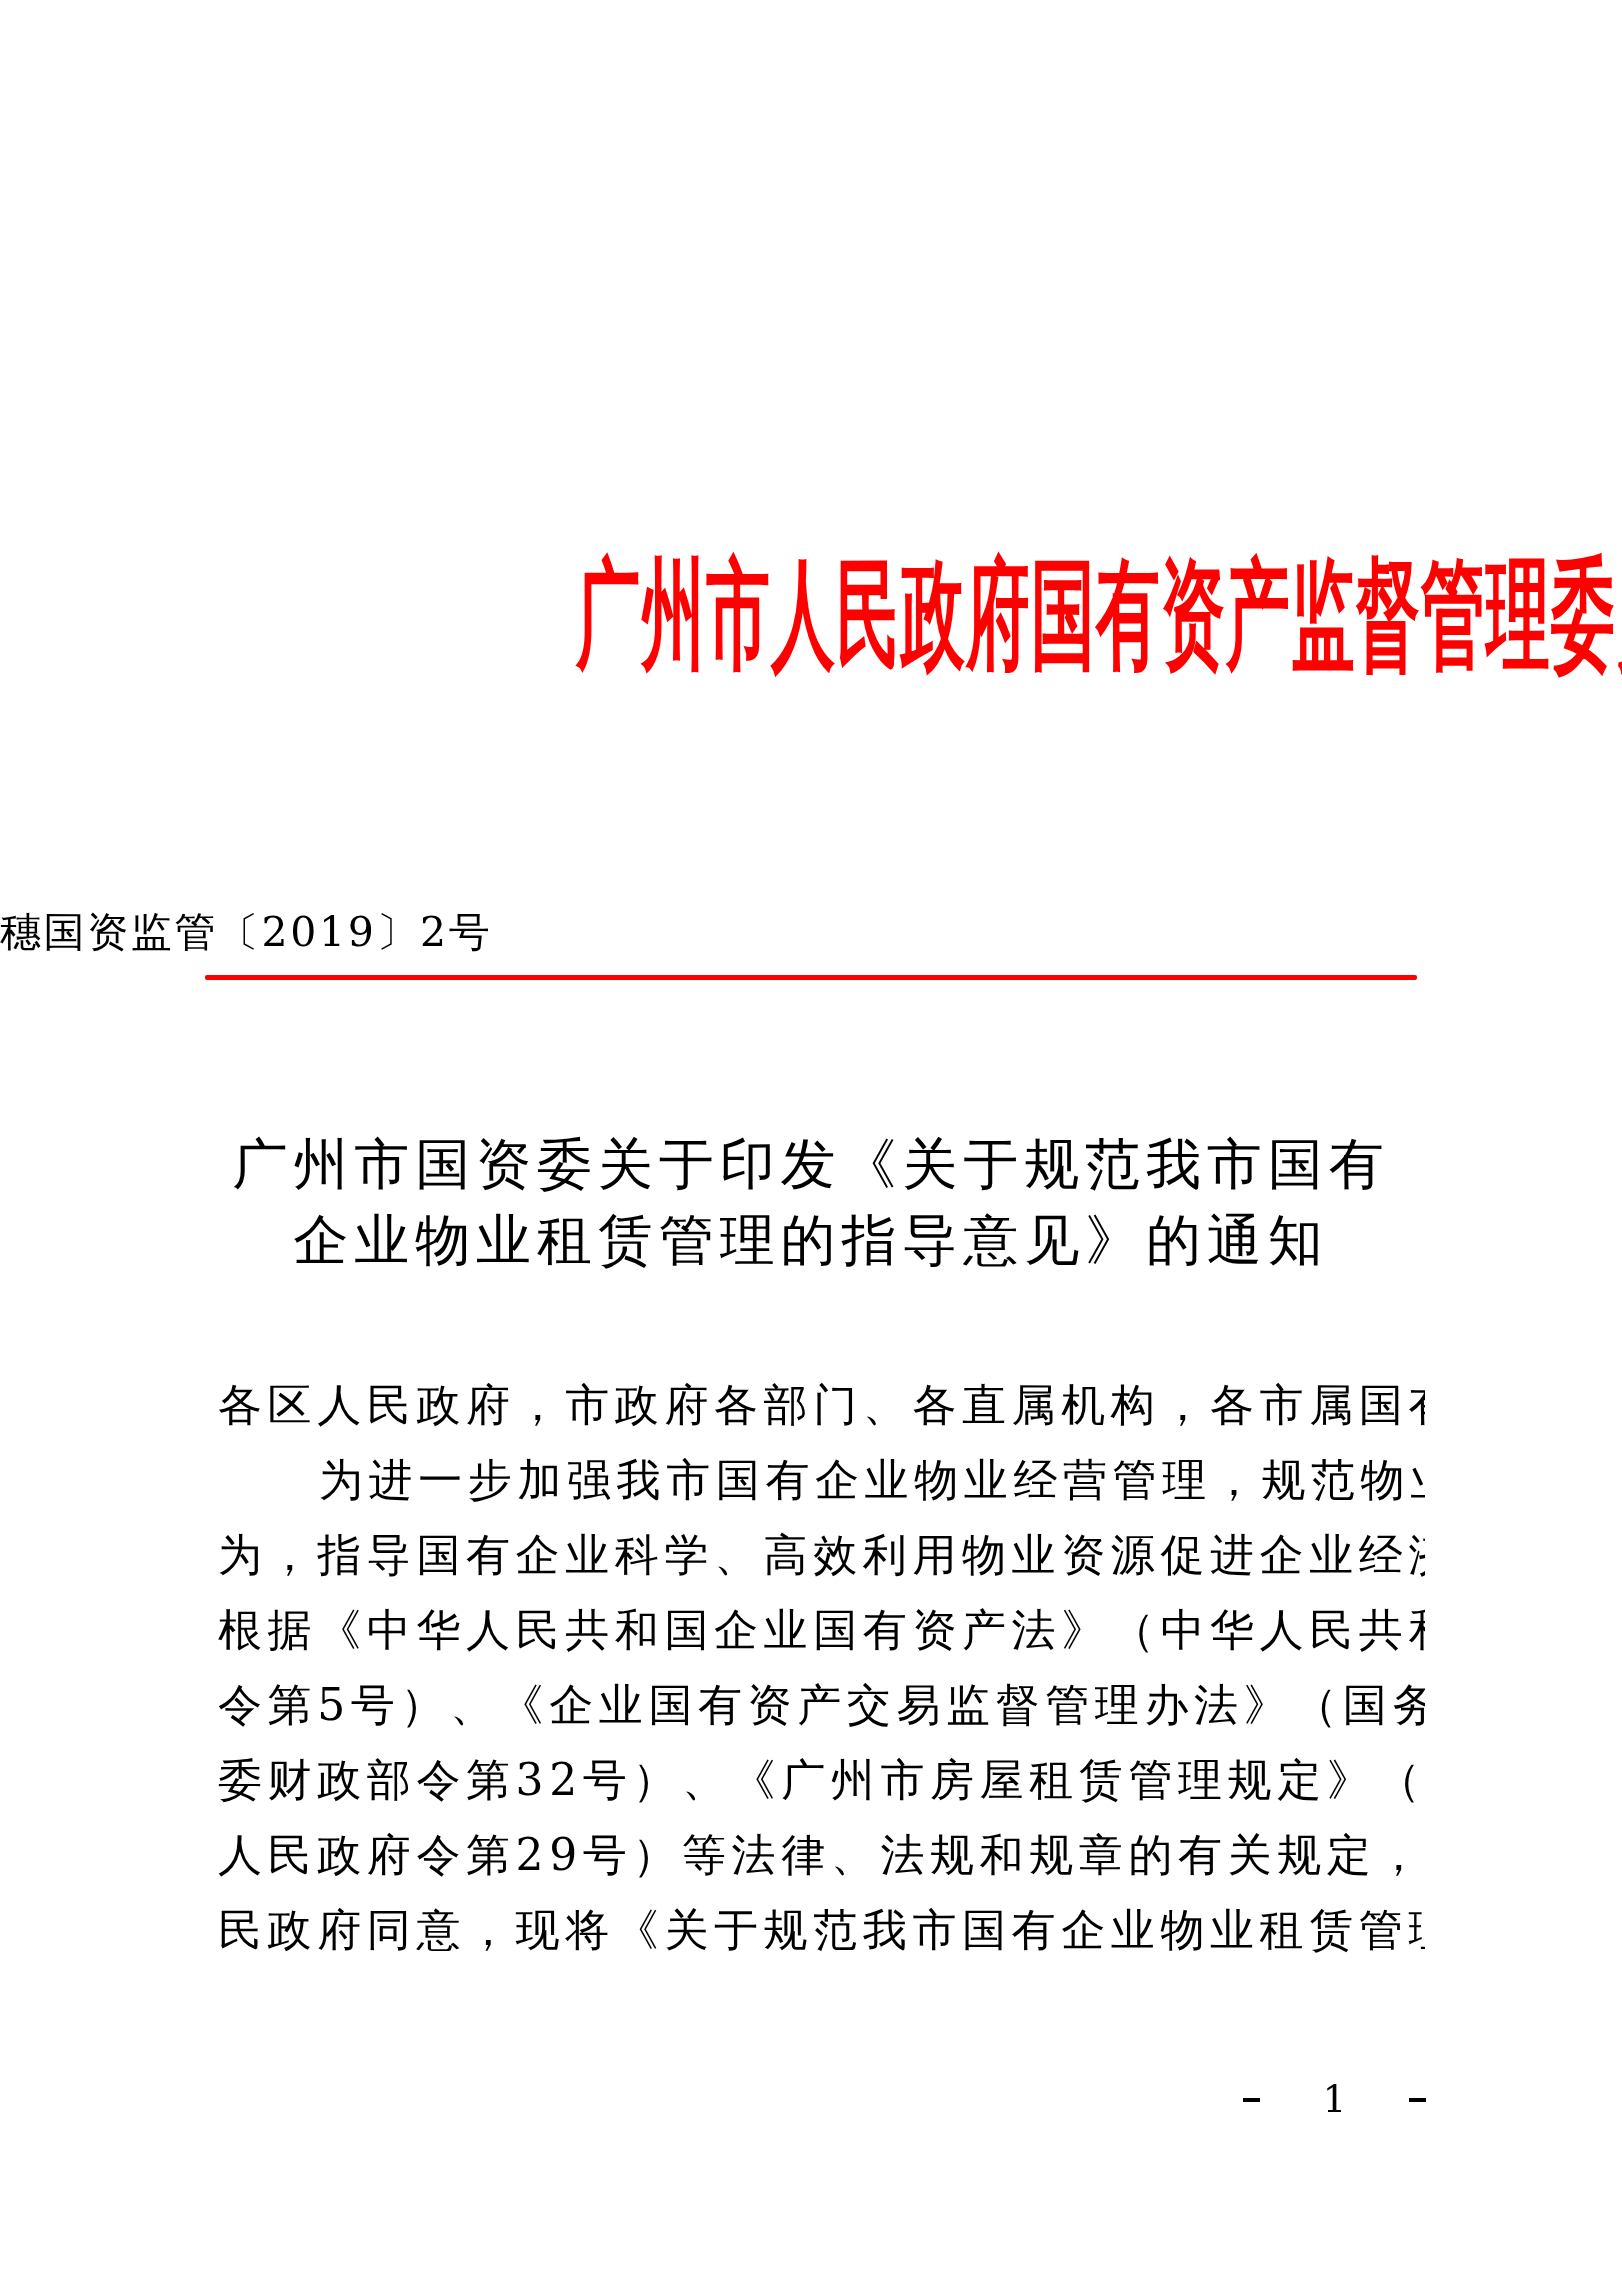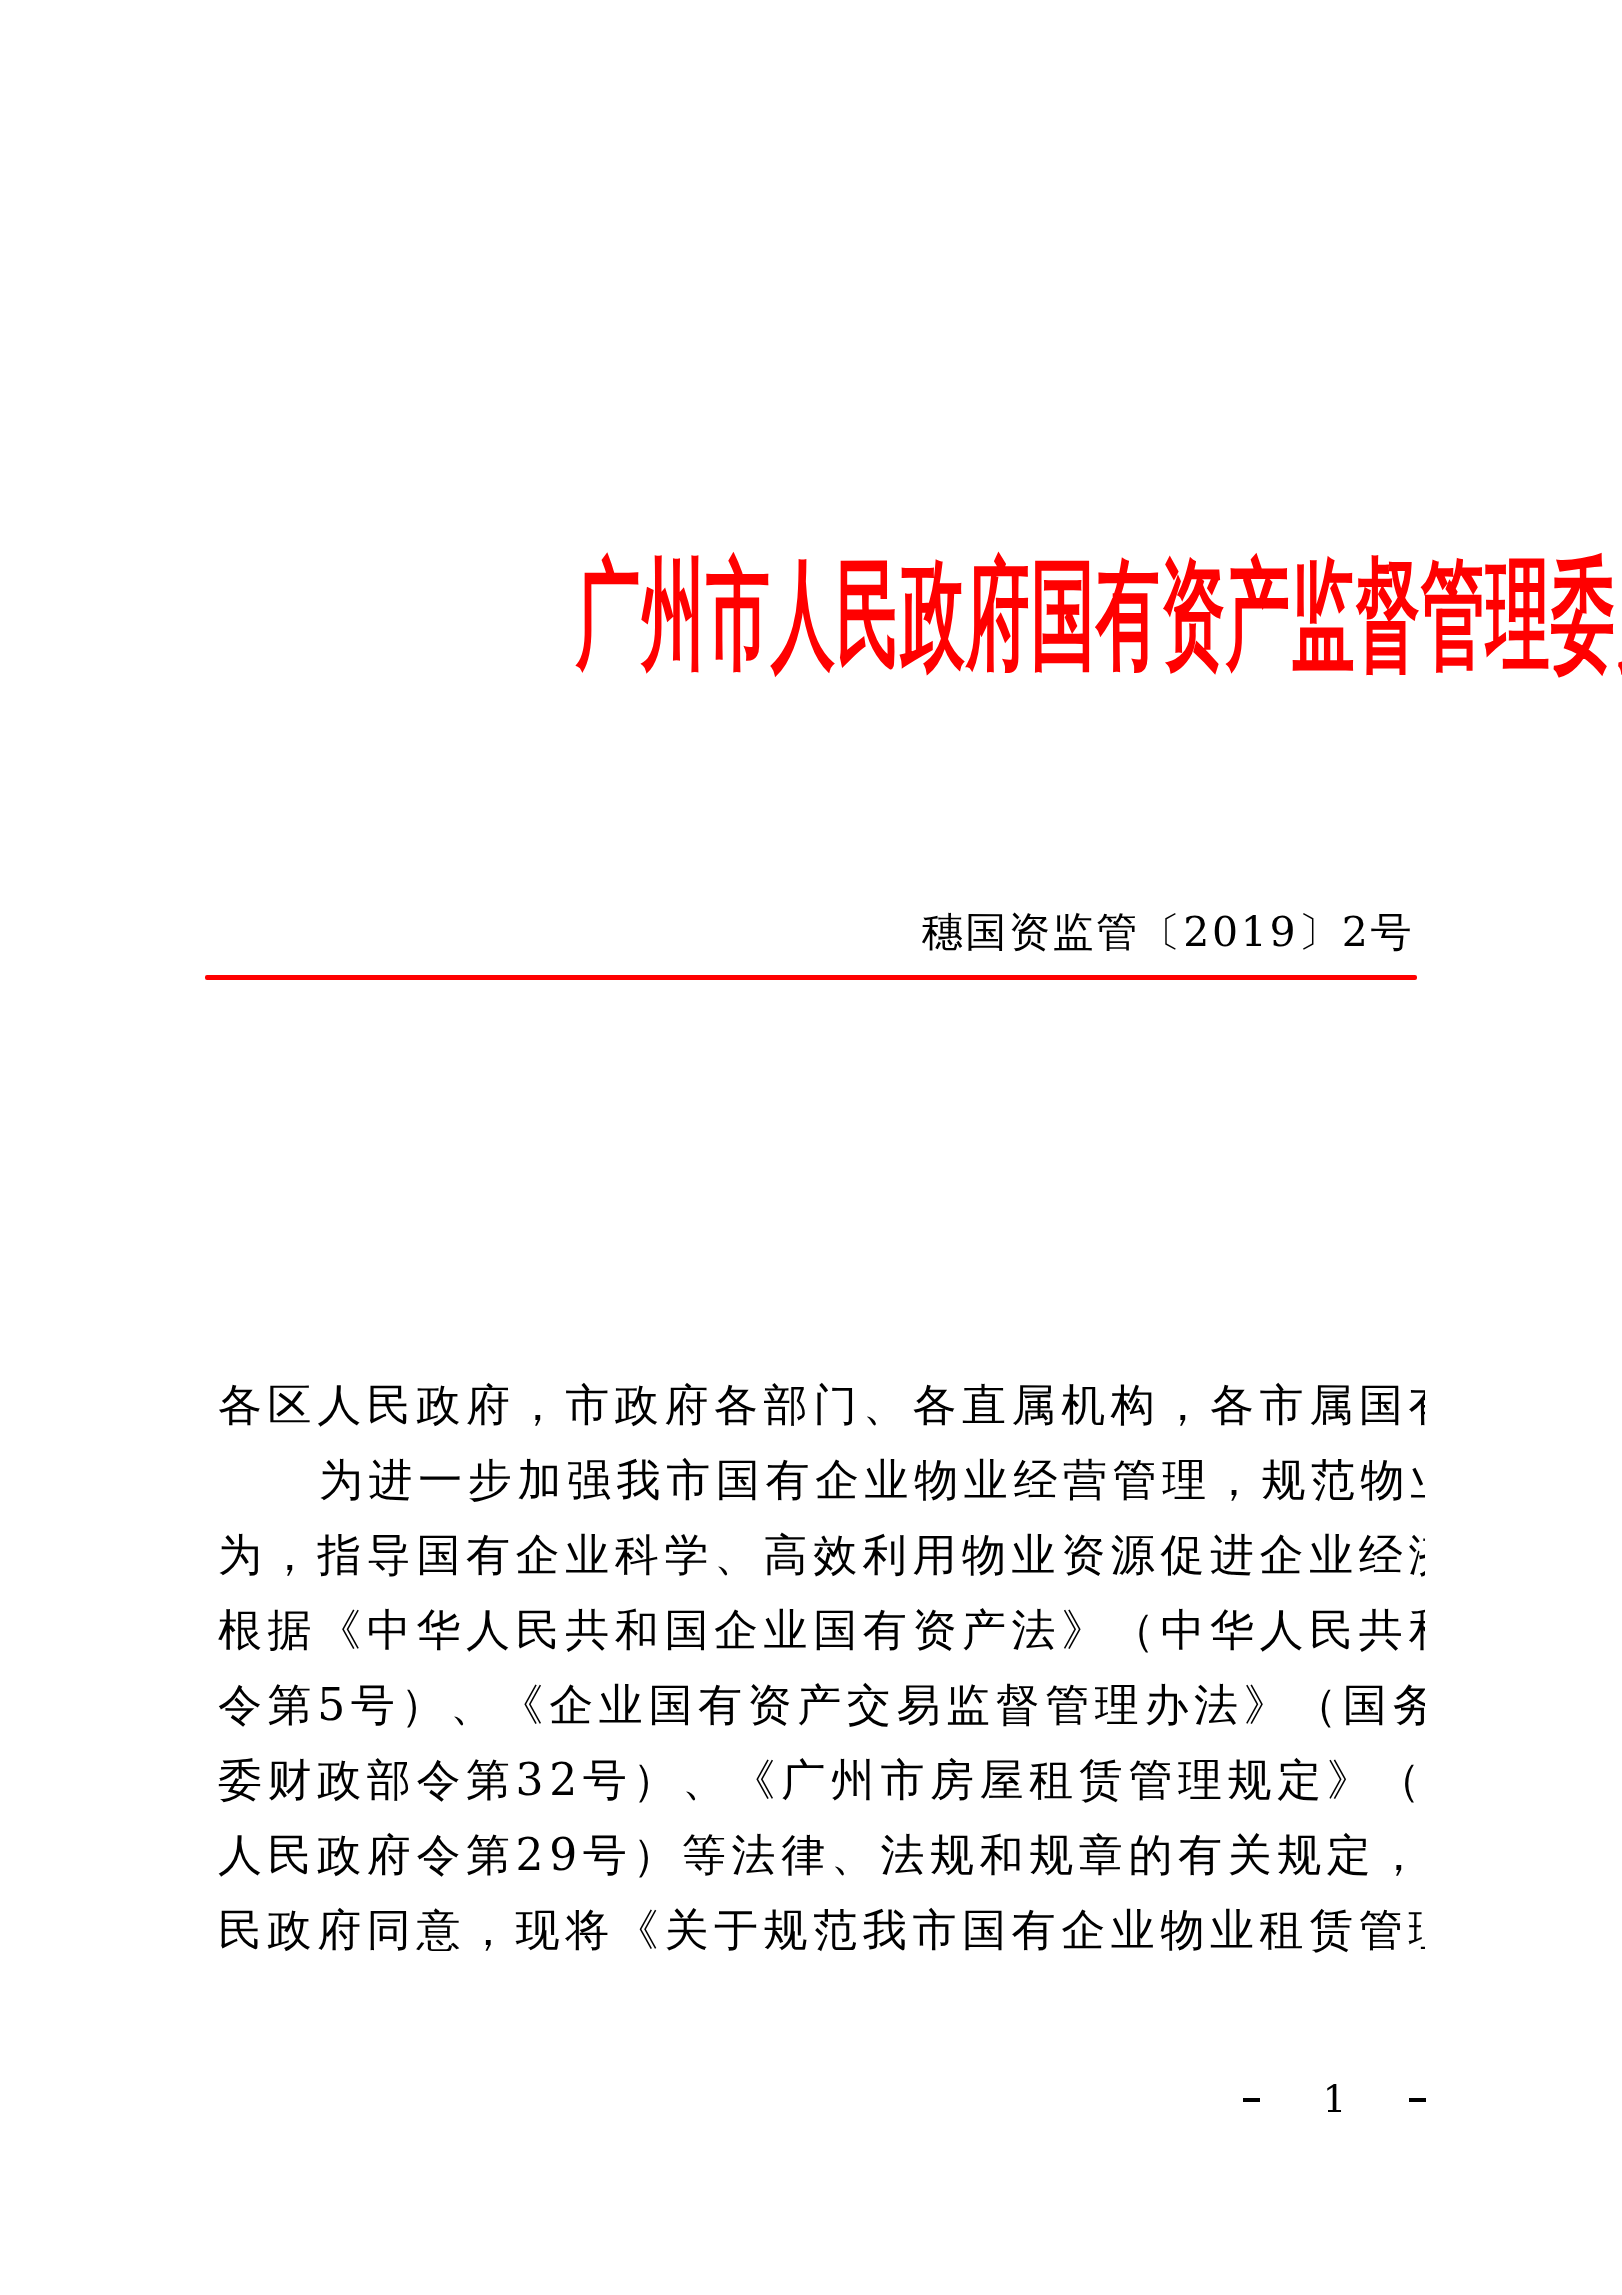--- a/index.html
+++ b/index.html
@@ -39,26 +39,25 @@
       color: #ff0000;
       letter-spacing: 2.6px;
       transform: scaleX(0.53);
       transform-origin: center center;
     }
     .doc-number {
       position: absolute;
       left: 0;
       top: 904px;
       width: 1414px;
-      text-align: right;
+      text-align: left;
       font-size: 41px;
       line-height: 56px;
       letter-spacing: 2.6px;
       white-space: nowrap;
-      padding-left: 13px;
       box-sizing: border-box;
     }
     .red-rule {
       position: absolute;
       left: 205px;
       top: 975px;
       width: 1212px;
       height: 5.2px;
       background: #ff0000;
       border-radius: 2px;
@@ -120,20 +119,24 @@
 <div class="page">
 
   <div class="red-header">
     <span class="red-header-text">广州市人民政府国有资产监督管理委员会文件</span>
   </div>
 
   <div class="doc-number">穗国资监管〔2019〕2号</div>
 
   <div class="red-rule"></div>
 
+  <div class="doc-title">
+    <span class="title-line">广州市国资委关于印发《关于规范我市国有</span>
+    <span class="title-line">企业物业租赁管理的指导意见》的通知</span>
+  </div>
 
   <div class="body-text">
     <span class="line">各区人民政府，市政府各部门、各直属机构，各市属国有企业：</span>
     <span class="line indent">为进一步加强我市国有企业物业经营管理，规范物业租赁行</span>
     <span class="line">为，指导国有企业科学、高效利用物业资源促进企业经济发展，</span>
     <span class="line">根据《中华人民共和国企业国有资产法》（中华人民共和国主席</span>
     <span class="line">令第5号）、《企业国有资产交易监督管理办法》（国务院国资</span>
     <span class="line">委财政部令第32号）、《广州市房屋租赁管理规定》（广州市</span>
     <span class="line">人民政府令第29号）等法律、法规和规章的有关规定，经市人</span>
     <span class="line">民政府同意，现将《关于规范我市国有企业物业租赁管理的指导</span>

